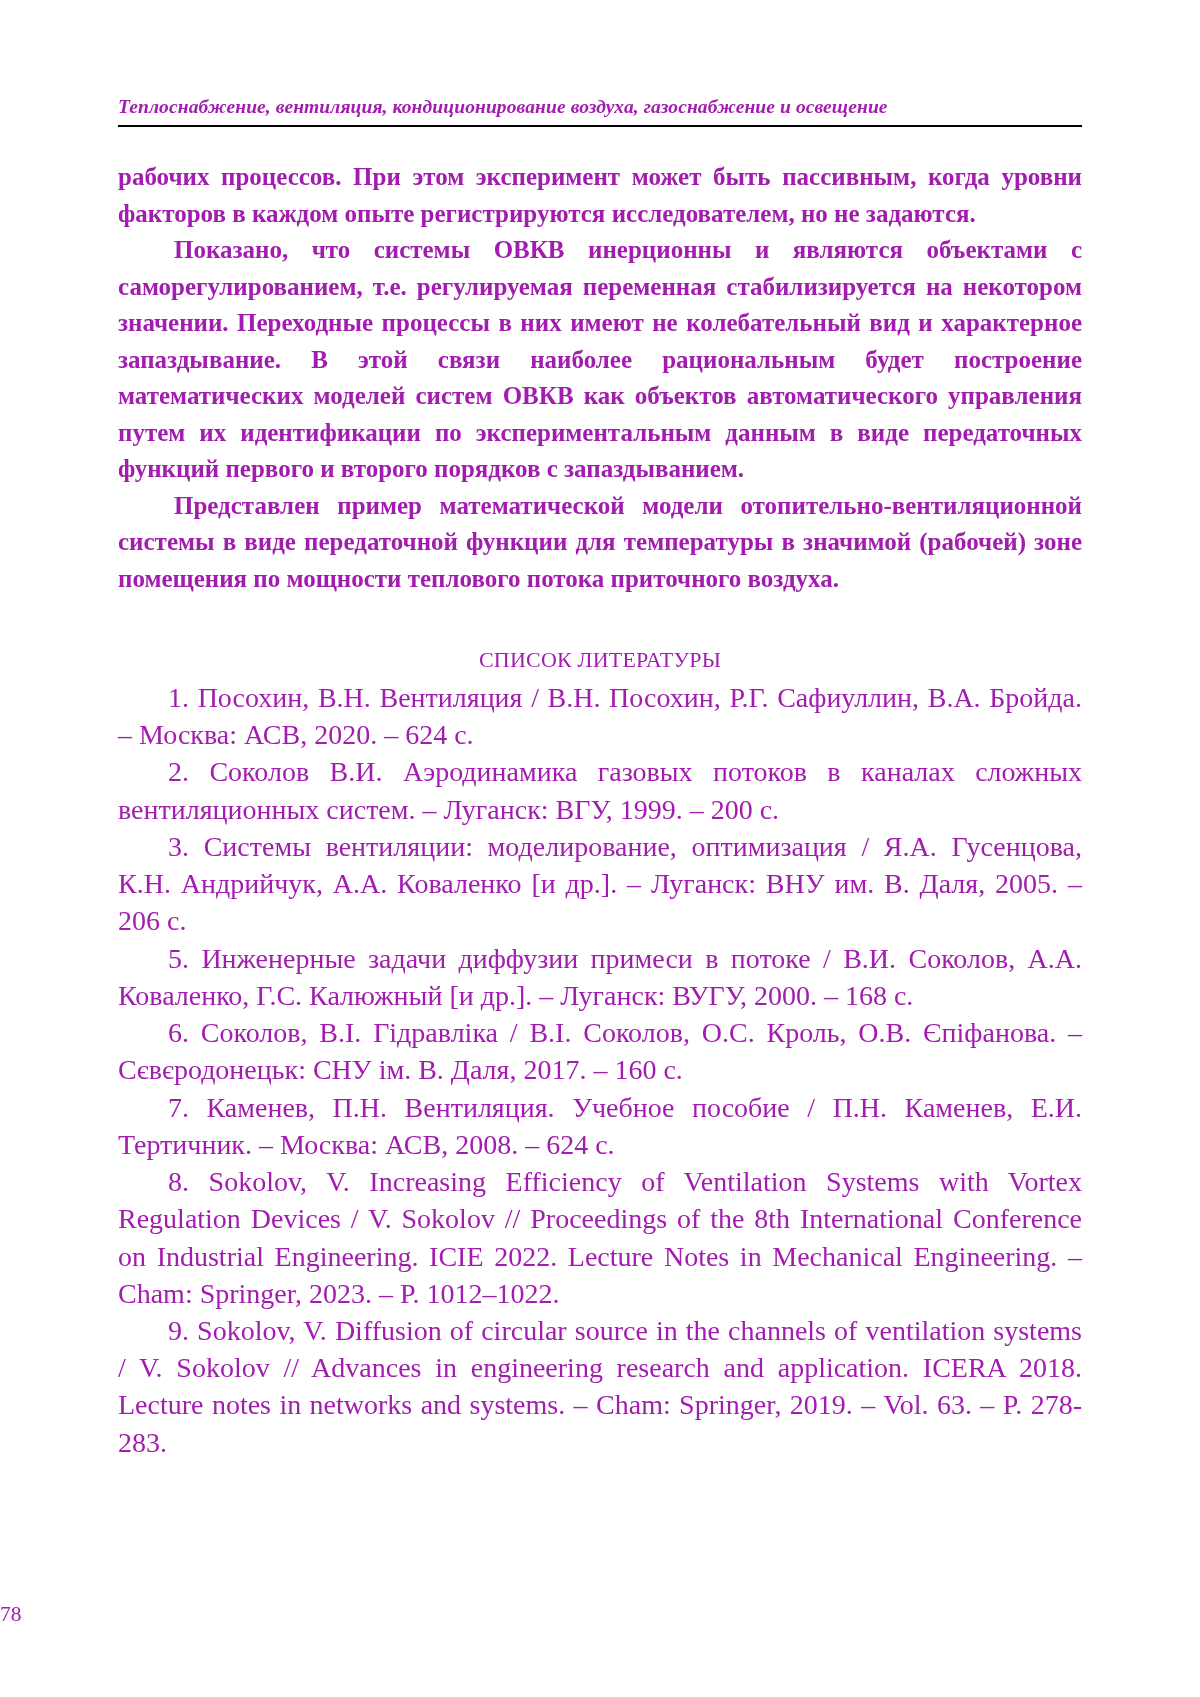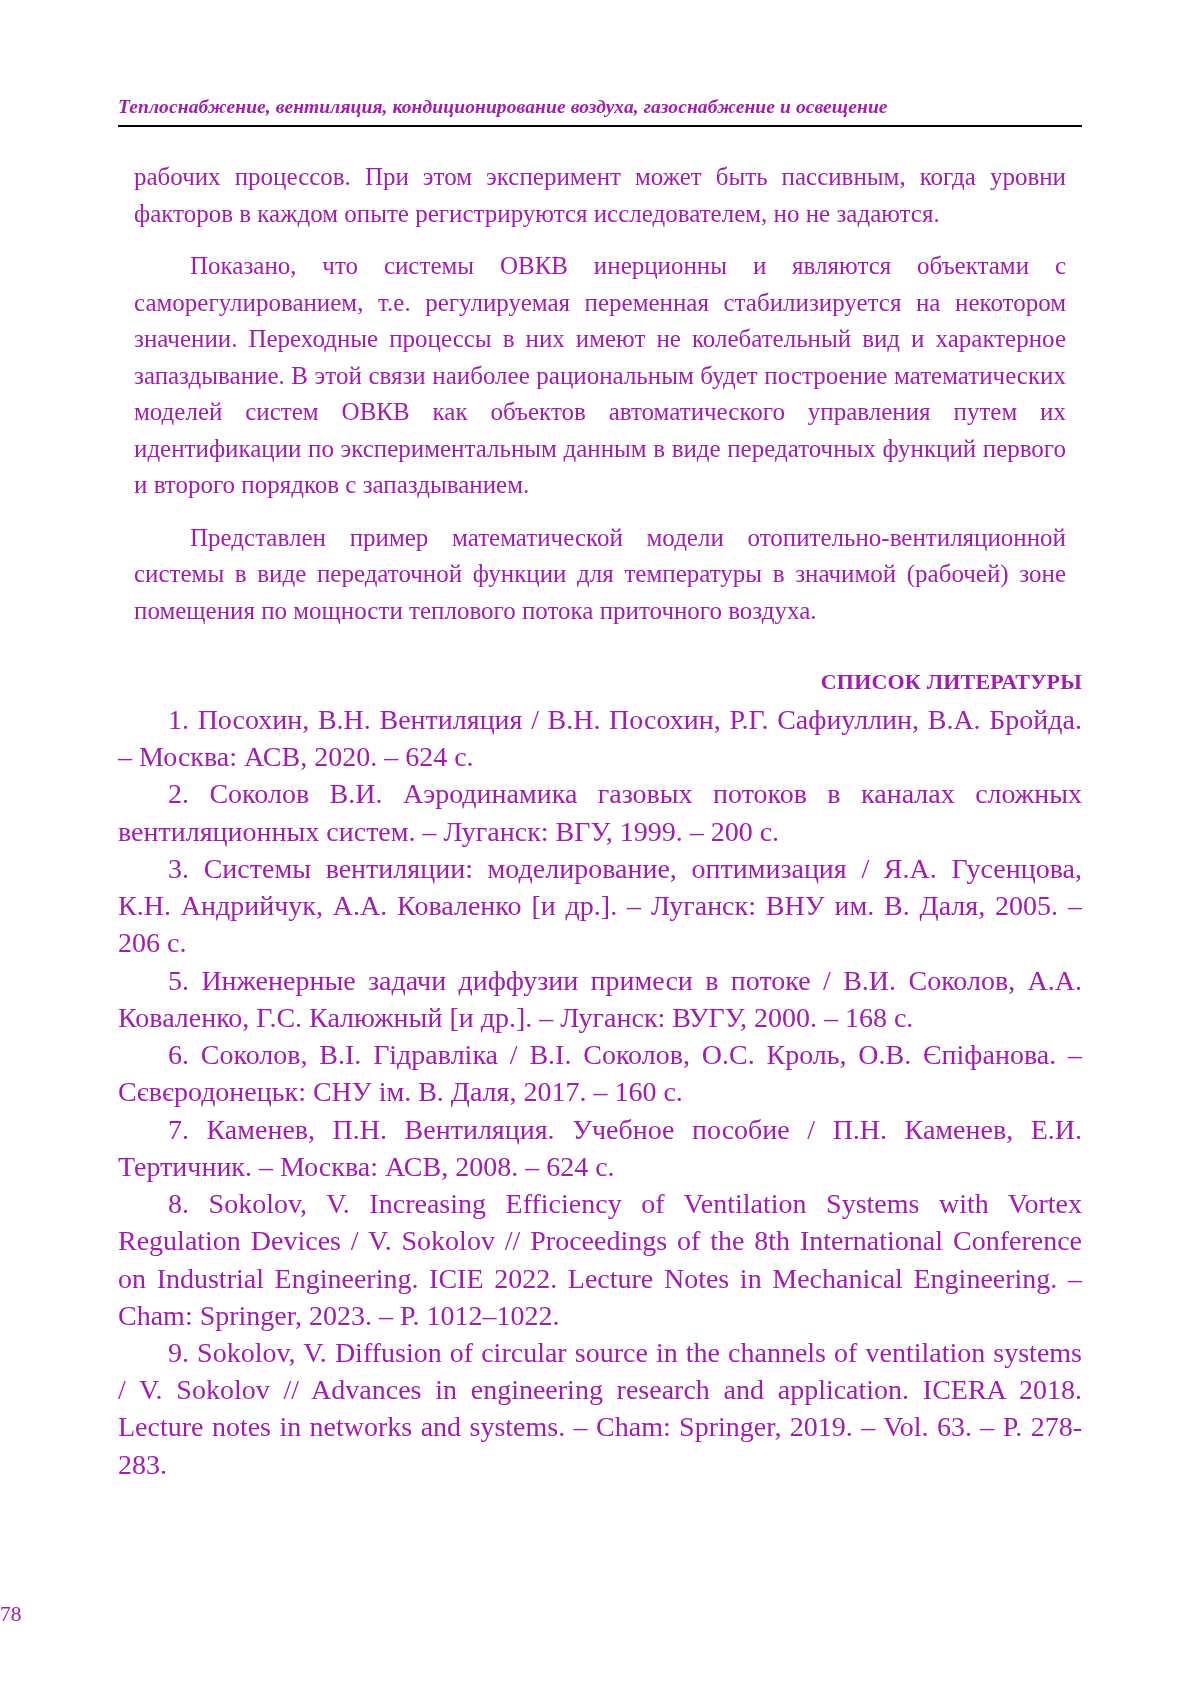--- a/index.html
+++ b/index.html
@@ -23,35 +23,36 @@
     font-style: italic;
     font-weight: bold;
     font-size: 19.5px;
     letter-spacing: 0.1px;
     padding-bottom: 7px;
     border-bottom: 2px solid #000;
     margin-bottom: 32px;
     white-space: nowrap;
   }
   .body-text p {
-    margin: 16px;
+    margin: 0;
     font-size: 25px;
     line-height: 1.46;
     text-align: justify;
     text-indent: 56px;
     hyphens: none;
+    font-weight: bold;
   }
   .body-text p.noindent {
     text-indent: 0;
   }
   .refs-title {
-    text-align: right;
-    font-weight: bold;
+    text-align: center;
+    font-weight: normal;
     font-size: 22px;
-    margin: 40px 0 6px 0;
+    margin: 50px 0 6px 0;
     letter-spacing: 0.2px;
   }
   .refs p {
     margin: 0;
     font-size: 28px;
     line-height: 1.33;
     text-align: justify;
     text-indent: 50px;
   }
   .page-number {

